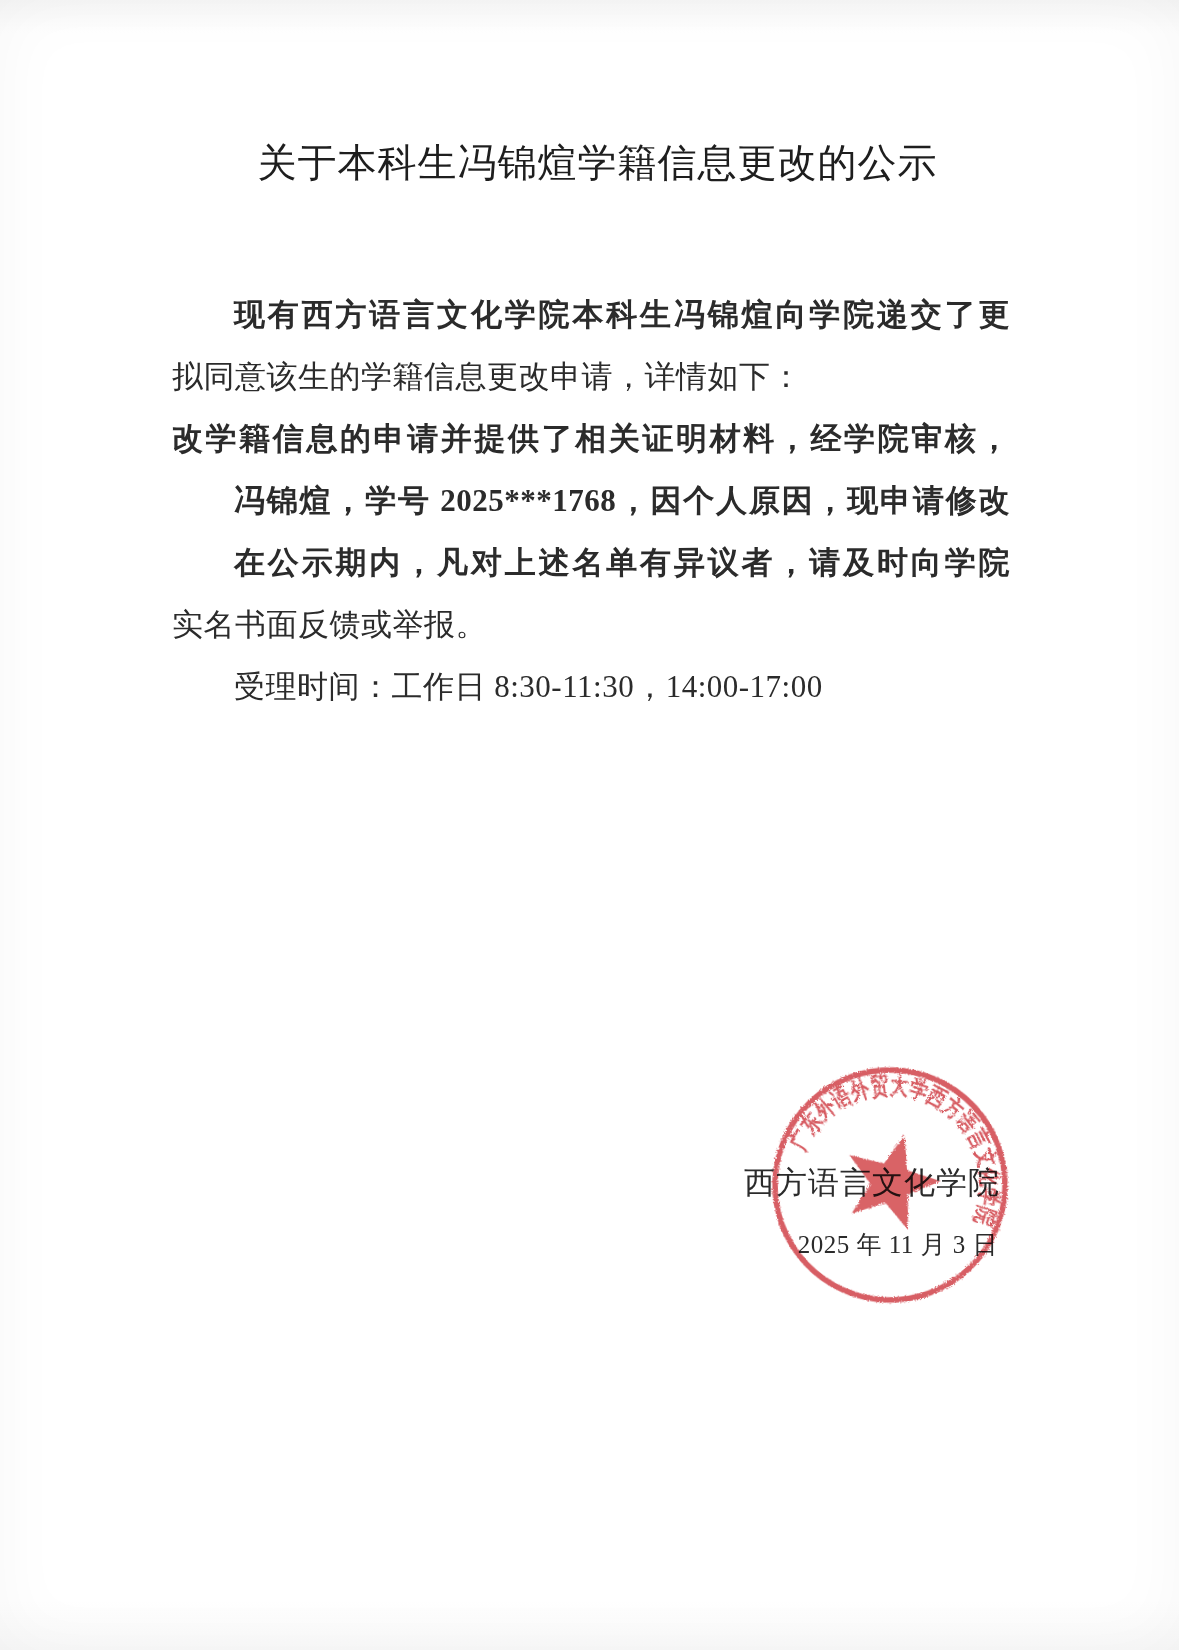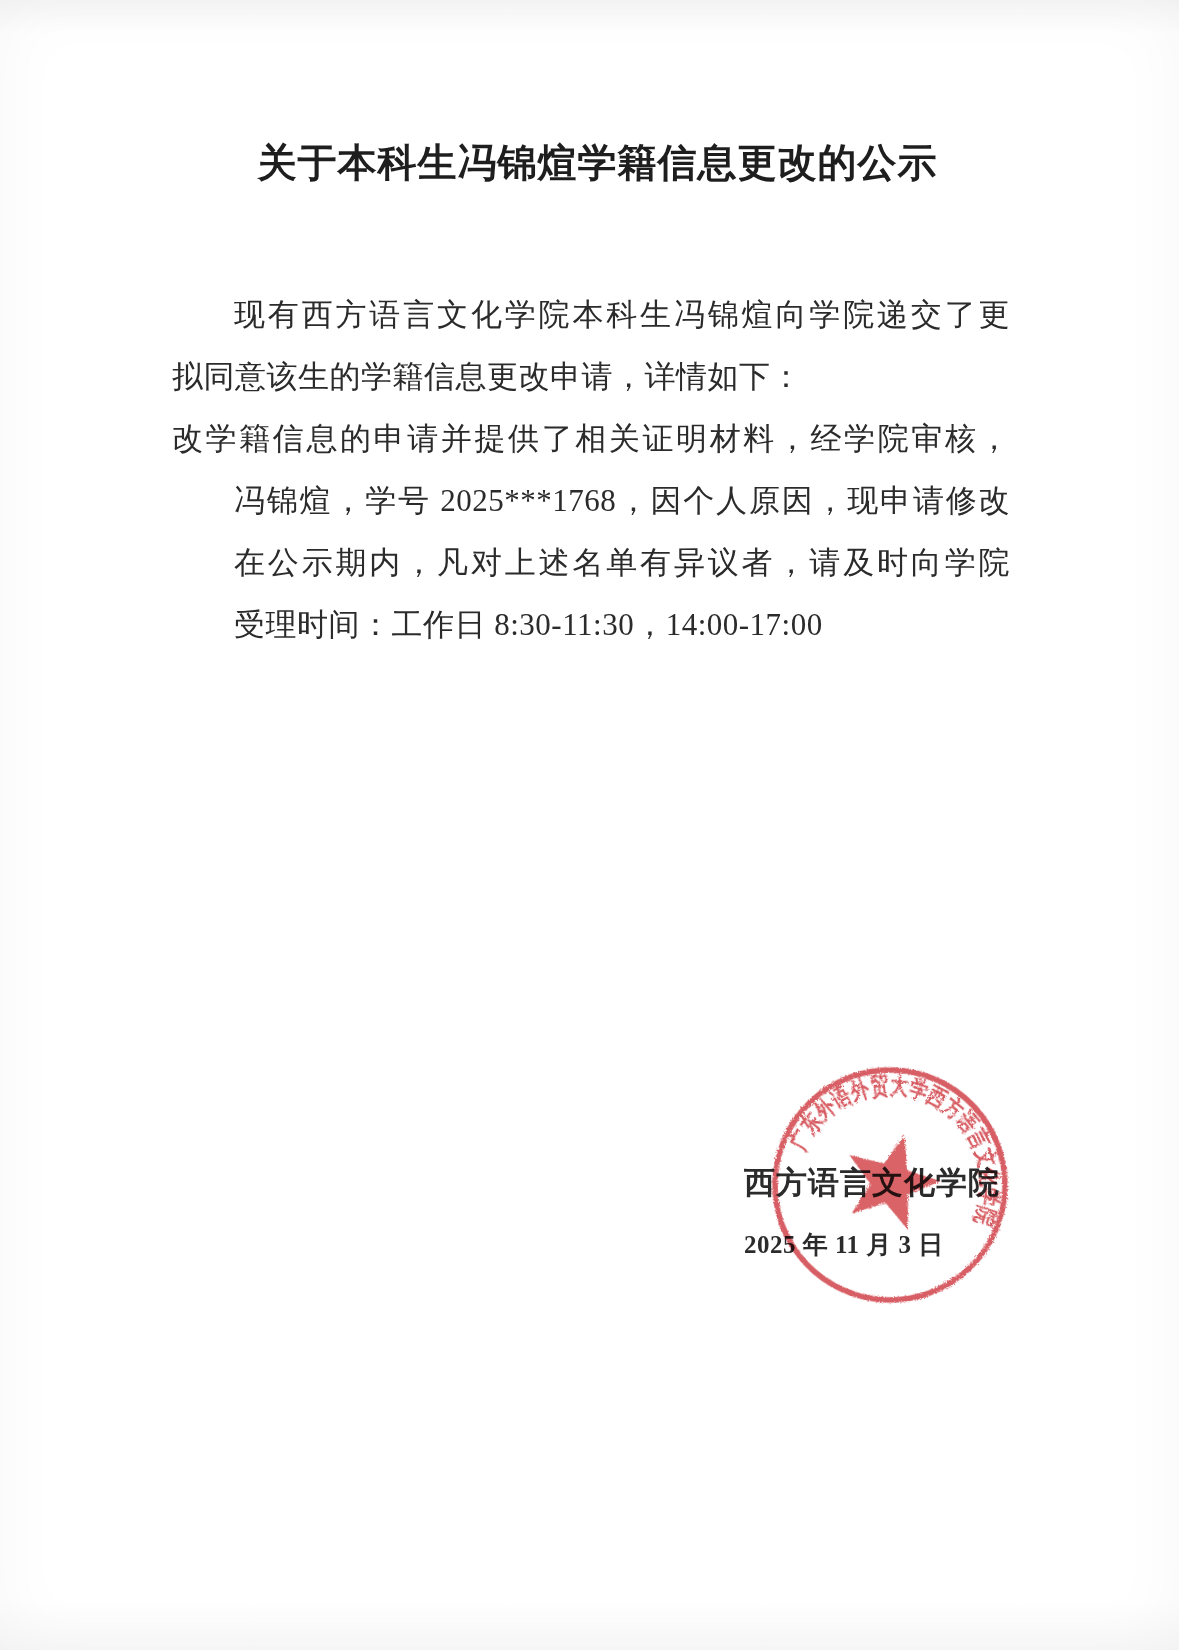--- a/index.html
+++ b/index.html
@@ -13,21 +13,21 @@
     position: relative;
     width: 1179px; height: 1650px;
     background: linear-gradient(180deg, #f7f7f7 0%, #ffffff 2%, #ffffff 97%, #f9f9f9 100%);
     box-shadow: inset 0 0 70px rgba(0,0,0,0.035);
   }
   .title {
     position: absolute;
     top: 136px; left: 0; right: 0;
     text-align: center;
     font-size: 39px;
-    font-weight: 700;
+    font-weight: 400;
     letter-spacing: 1px;
     color: #1e1e1e;
     margin-left: 16px;
   }
   .body-text {
     position: absolute;
     top: 284px; left: 172px;
     width: 838px;
   }
   .line {
@@ -35,27 +35,28 @@
     line-height: 62px;
     color: #2b2b2b;
     letter-spacing: 0.5px;
     white-space: pre-wrap;
   }
   .line.indent { text-indent: 62px; }
   .line.full {
     text-align: justify;
     text-align-last: justify;
     text-justify: inter-character;
+    font-weight: bold;
   }
   .signature-block {
     position: absolute;
     top: 1152px;
     right: 179px;
+    text-align: right;
     z-index: 1;
-    font-weight: bold;
   }
   .signature-org {
     font-size: 31px;
     line-height: 62px;
     letter-spacing: 1px;
     color: #2b2b2b;
   }
   .signature-date {
     font-size: 25px;
     line-height: 62px;
@@ -79,20 +80,21 @@
 <div class="page">
 
   <h1 class="title">关于本科生冯锦煊学籍信息更改的公示</h1>
 
   <div class="body-text">
     <div class="line indent full">现有西方语言文化学院本科生冯锦煊向学院递交了更</div>
     <div class="line">拟同意该生的学籍信息更改申请，详情如下：</div>
     <div class="line full">改学籍信息的申请并提供了相关证明材料，经学院审核，</div>
     <div class="line indent full">冯锦煊，学号 2025***1768，因个人原因，现申请修改</div>
     <div class="line indent full">在公示期内，凡对上述名单有异议者，请及时向学院</div>
+    <div class="line">实名书面反馈或举报。</div>
     <div class="line indent">受理时间：工作日 8:30-11:30，14:00-17:00</div>
   </div>
 
   <div class="signature-block">
     <div class="signature-org">西方语言文化学院</div>
     <div class="signature-date">2025 年 11 月 3 日</div>
   </div>
 
   <svg class="seal" viewBox="0 0 254 254" xmlns="http://www.w3.org/2000/svg">
     <defs>

